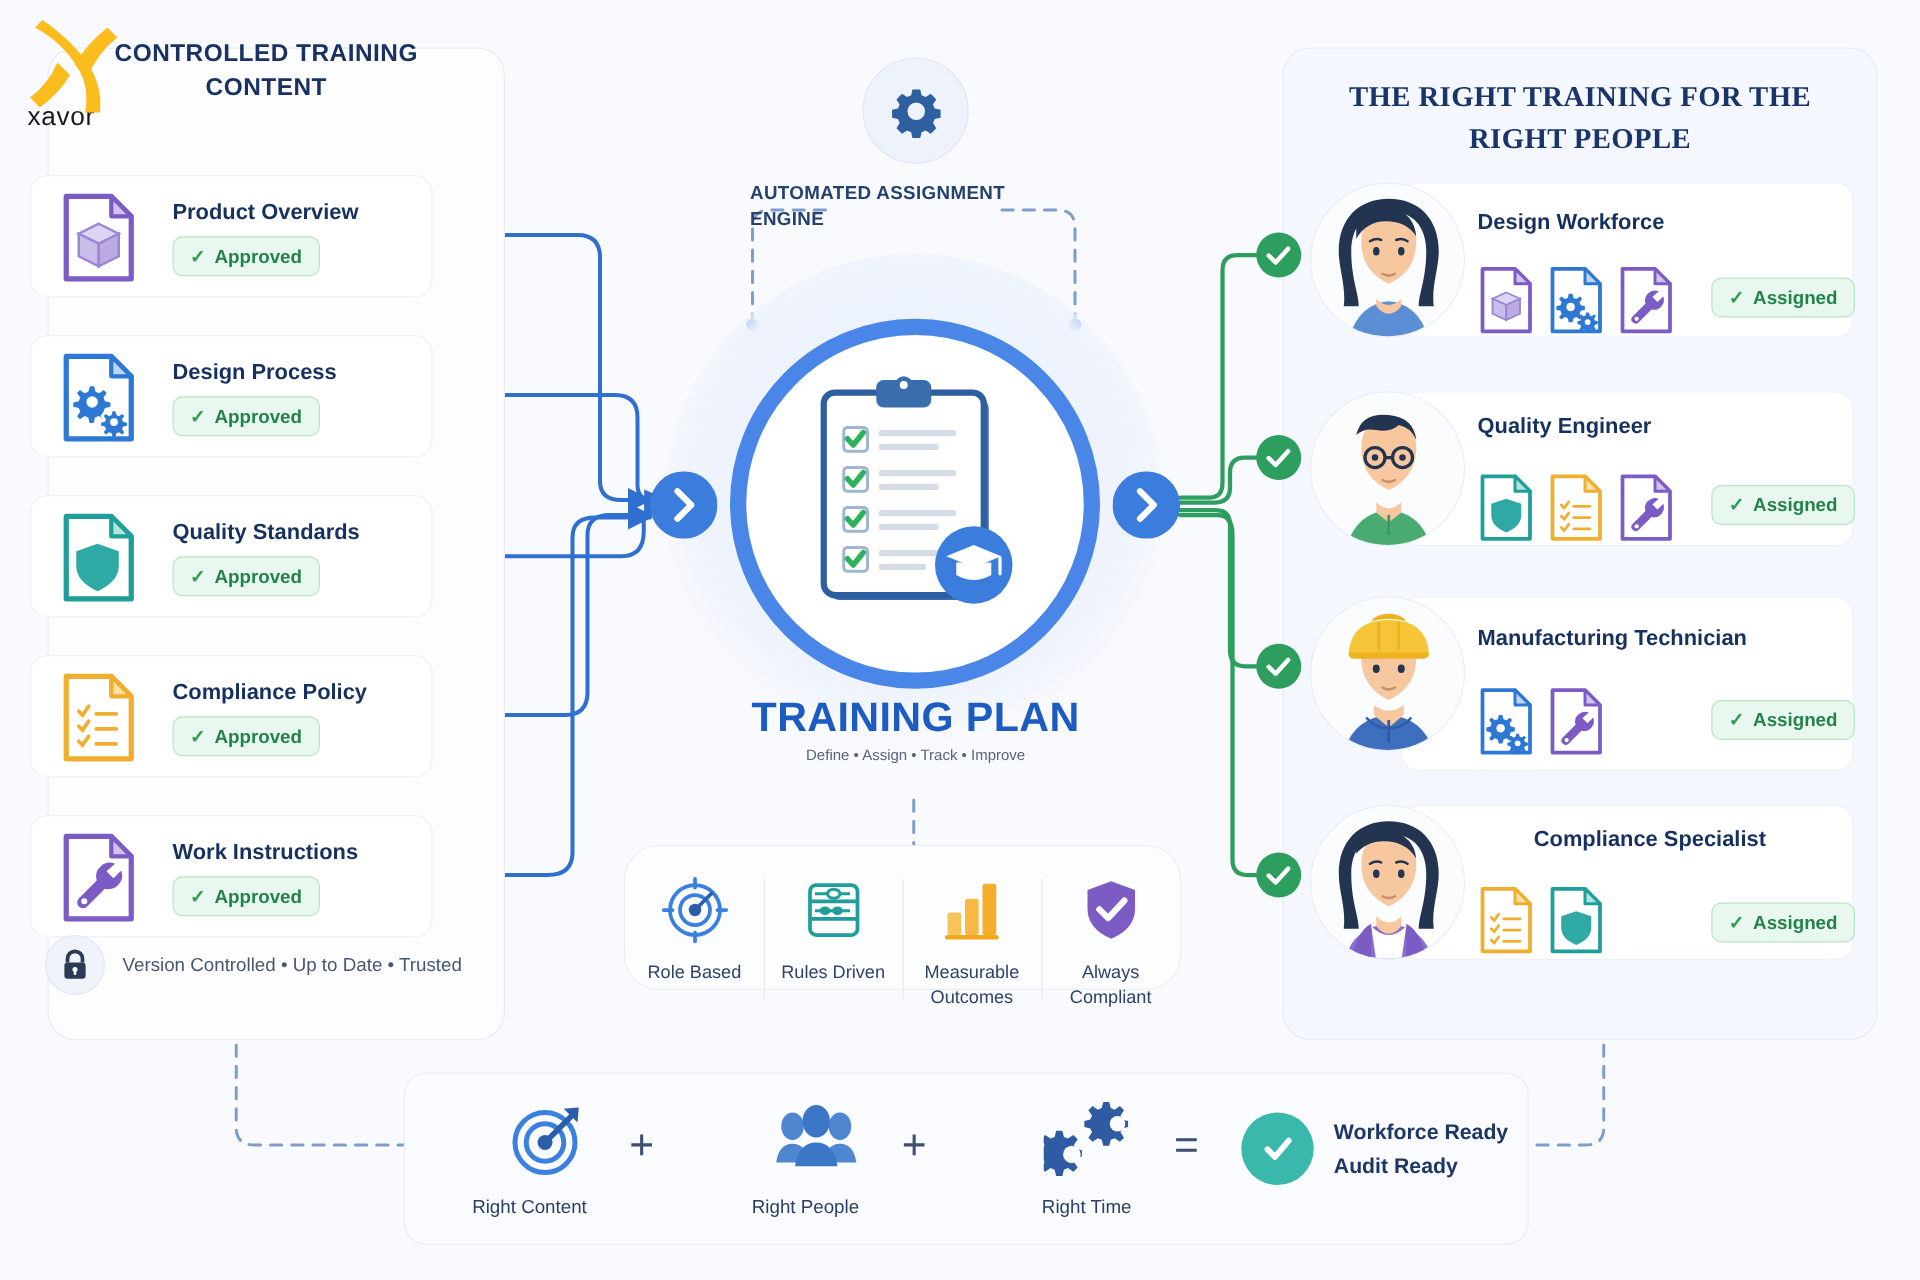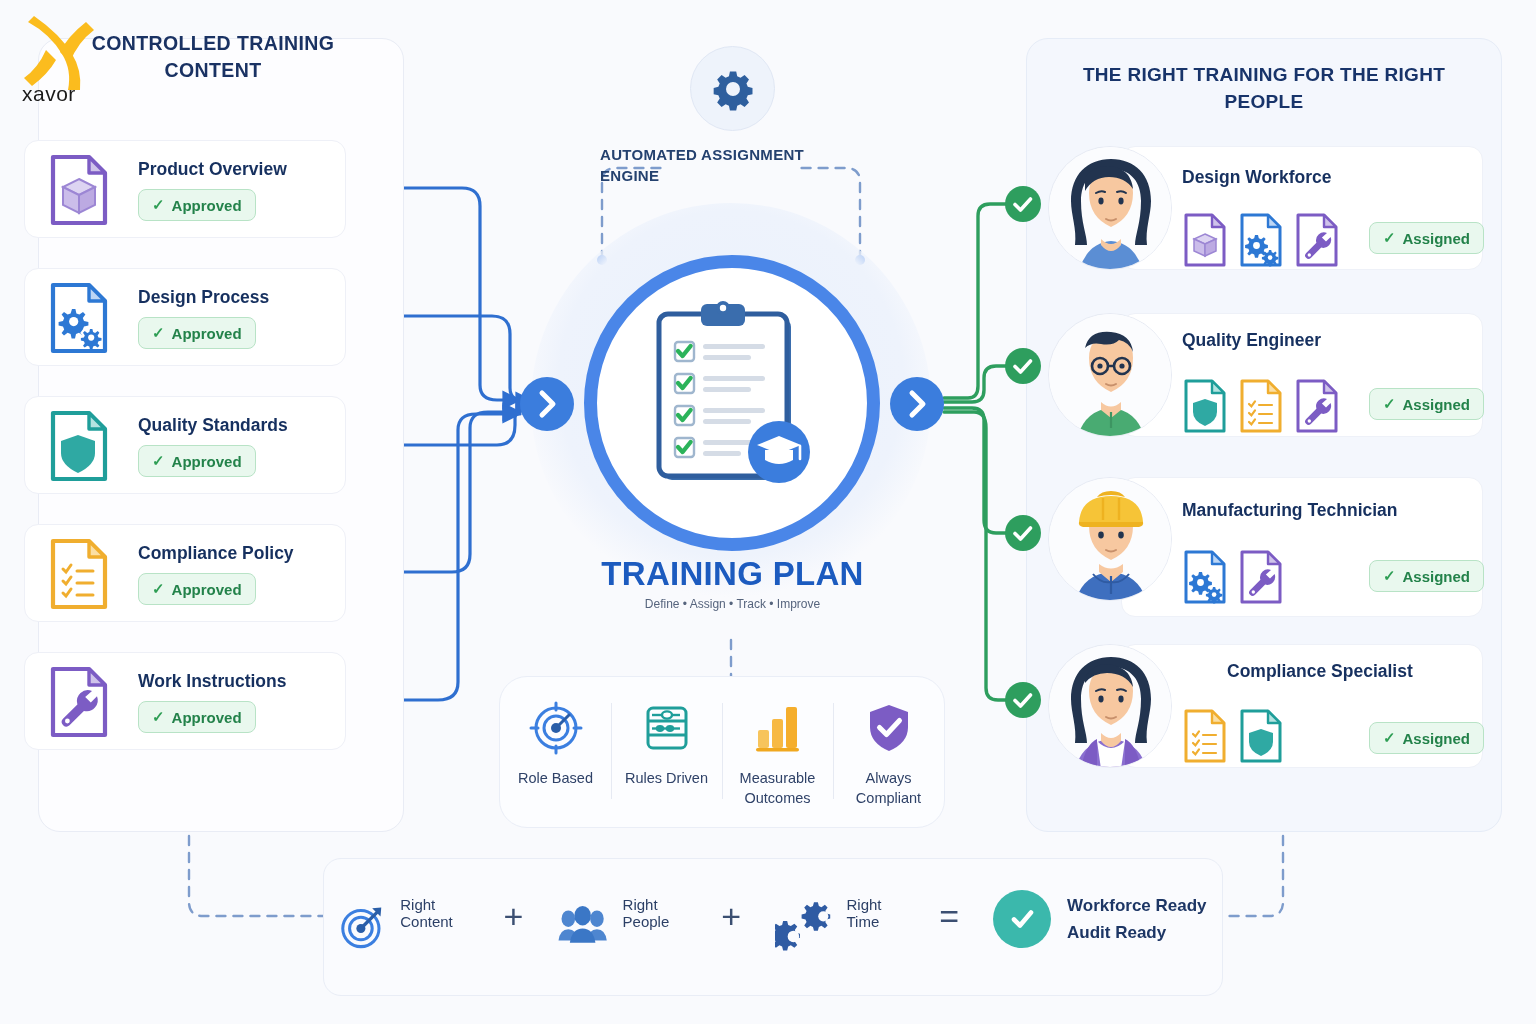--- a/index.html
+++ b/index.html
@@ -71,62 +71,62 @@
   .clipboard { position: absolute; left: 645px; top: 300px; width: 178px; height: 200px; }
   .plan-title {
     position: absolute; left: 490px; top: 555px; width: 485px; text-align: center;
     font-size: 33px; font-weight: bold; letter-spacing: .3px; color: #1c5bbf;
   }
   .plan-sub {
     position: absolute; left: 490px; top: 597px; width: 485px; text-align: center;
     font-size: 12px; color: #56647d;
   }
   .feature-strip {
-    position: absolute; left: 499px; top: 676px; width: 446px; height: 152px;
+    position: absolute; left: 499px; top: 676px; width: 446px; height: 116px;
     background: #fcfdff; border: 1px solid #eaeef7; border-radius: 28px;
     display: flex; align-items: flex-start; padding-top: 24px;
   }
   .feature {
     flex: 1; display: flex; flex-direction: column; align-items: center; gap: 13px; position: relative;
   }
   .feature + .feature::before {
     content: ""; position: absolute; left: 0; top: 2px; width: 1px; height: 96px; background: #e6eaf3;
   }
   .feature .flabel {
     font-size: 14.5px; color: #2f4268; text-align: center; line-height: 1.38; font-weight: 500;
   }
 
   
   .right-panel {
     position: absolute; left: 1026px; top: 38px; width: 476px; height: 794px;
     background: #f4f7fd; border: 1px solid #e6ecf7; border-radius: 22px;
   }
   .right-title {
     position: absolute; left: 1046px; top: 62px; width: 436px; text-align: center;
-    font-size: 19px; font-weight: bold; letter-spacing: .3px; line-height: 1.42; color: #18346a;
+    font-size: 23px; font-weight: bold; letter-spacing: .3px; line-height: 1.42; color: #18346a; font-family: Liberation Serif, serif;
   }
   .role-card {
     position: absolute; left: 1121px; width: 362px; background: #fff;
     border: 1px solid #eef1f8; border-radius: 14px;
   }
   .role-avatar {
     position: absolute; left: 1048px; width: 124px; height: 124px; border-radius: 50%;
     background: #fbfcfe; border: 1px solid #e7ebf4; overflow: hidden; z-index: 3;
   }
   .role-name { position: absolute; font-size: 17.5px; font-weight: bold; color: #16305f; }
   .role-docs { position: absolute; display: flex; gap: 10px; }
   .role-docs .mini { width: 46px; height: 56px; }
 
   
   .bottom-bar {
     position: absolute; left: 323px; top: 858px; width: 900px; height: 138px;
     background: #fafbfe; border: 1px solid #e9edf6; border-radius: 18px;
     display: flex; align-items: center; justify-content: center; gap: 34px;
   }
-  .bb-item { display: flex; flex-direction: row; align-items: flex-start; gap: 14px; width: 130px; }
+  .bb-item { display: flex; flex-direction: column; align-items: flex-end; gap: 14px; width: 130px; }
   .bb-label { font-size: 15px; color: #2b3f66; font-weight: 500; }
   .bb-op { font-size: 34px; color: #3b4f72; font-weight: 300; line-height: 1; padding-bottom: 22px; }
   .bb-result { display: flex; align-items: center; gap: 16px; padding-bottom: 16px; }
   .bb-check {
     width: 58px; height: 58px; border-radius: 50%; background: #3bb8ac;
     display: flex; align-items: center; justify-content: center;
   }
   .bb-result-text { font-size: 17px; font-weight: bold; color: #1d3665; line-height: 1.6; }
 </style>
 </head>
@@ -248,20 +248,31 @@
       <path d="M53 28 a11 11 0 0 0-14.6 13.4 L24 55.8 a4.6 4.6 0 0 0 6.5 6.5 L44.9 47.9 A11 11 0 0 0 58 33.3 l-6.2 6.2 -5.6-5.6 z" fill="#7c5cc4"></path>
       <circle cx="28.4" cy="58" r="2.4" fill="#fff"></circle>
     </svg>
     <div class="title">Work Instructions</div>
     <div class="badge">
       <span class="tick">✓</span>
       <span>Approved</span>
     </div>
   </div>
 
+  <div class="trust-row">
+    <div class="lock-circle">
+      <svg width="24" height="26" viewBox="0 0 24 26">
+        <path d="M6 11 V8 a6 6 0 0 1 12 0 v3" fill="none" stroke="#2b3a55" stroke-width="3"></path>
+        <rect x="3.5" y="11" width="17" height="13" rx="2.6" fill="#2b3a55"></rect>
+        <circle cx="12" cy="16.5" r="2" fill="#fff"></circle>
+        <rect x="11" y="16.5" width="2" height="4.4" fill="#fff"></rect>
+      </svg>
+    </div>
+    <div class="trust-text">Version Controlled • Up to Date • Trusted</div>
+  </div>
 
   <div class="gear-badge">
     <svg width="44" height="44" viewBox="0 0 44 44">
       <path d="M18.6 3 h6.8 l1.1 5.1 3.6 1.5 4.4-2.8 4.8 4.8 -2.8 4.4 1.5 3.6 5.1 1.1 v6.8 l-5.1 1.1 -1.5 3.6 2.8 4.4 -4.8 4.8 -4.4-2.8 -3.6 1.5 -1.1 5.1 h-6.8 l-1.1-5.1 -3.6-1.5 -4.4 2.8 -4.8-4.8 2.8-4.4 -1.5-3.6 -5.1-1.1 v-6.8 l5.1-1.1 1.5-3.6 -2.8-4.4 4.8-4.8 4.4 2.8 3.6-1.5 z" fill="#2e5f9e" transform="scale(0.92) translate(2,2)"></path>
       <circle cx="22" cy="22" r="7" fill="#eef3fb"></circle>
     </svg>
   </div>
   <div class="engine-label">AUTOMATED ASSIGNMENT ENGINE</div>
 
   <div class="halo"></div>

